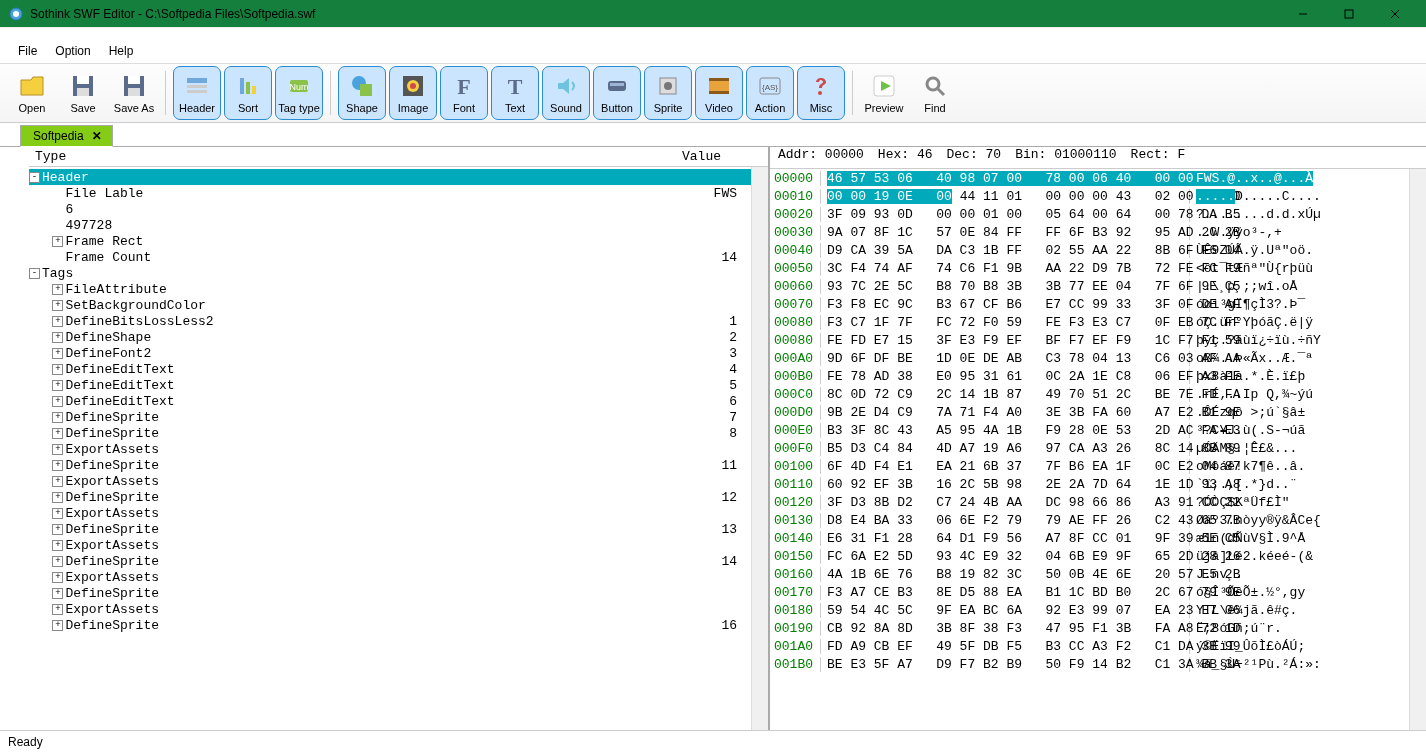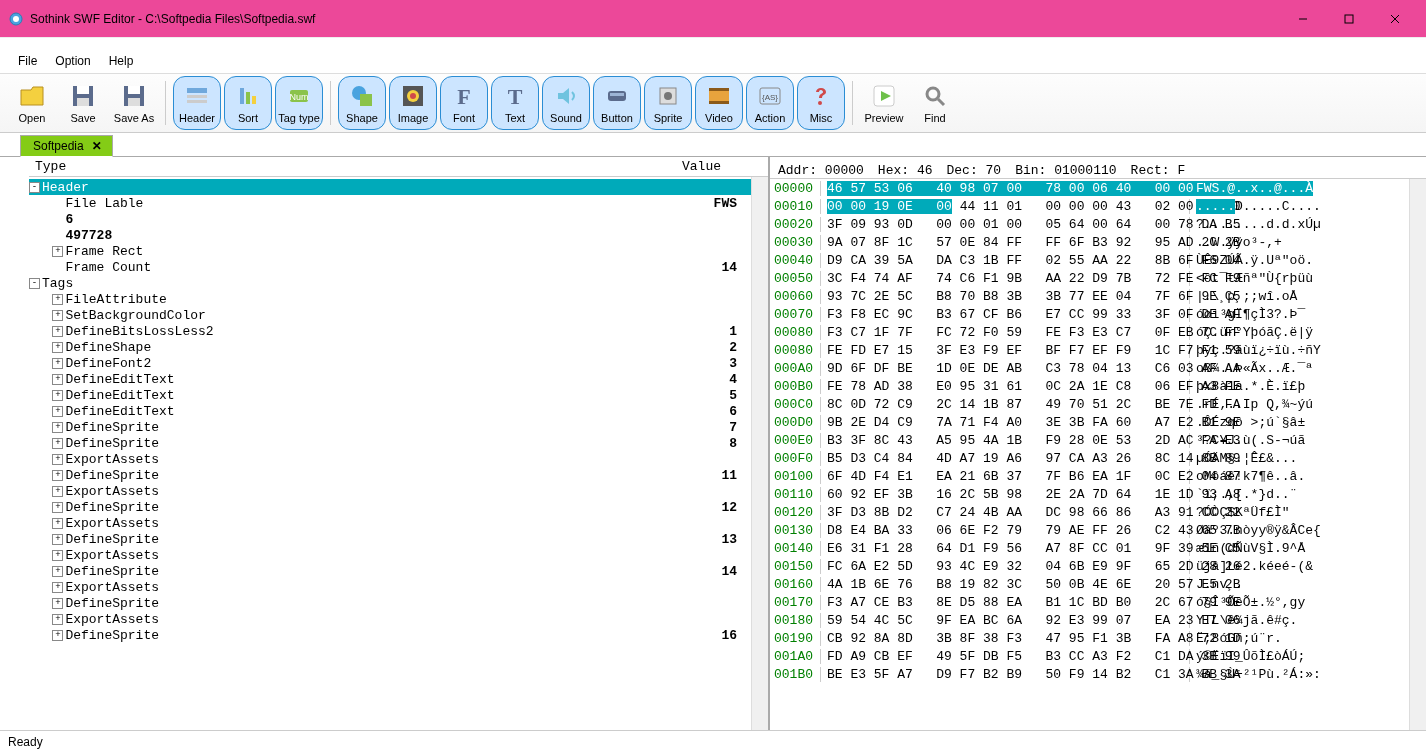--- a/index.html
+++ b/index.html
@@ -1,45 +1,45 @@
 <!DOCTYPE html>
 <html><head>
 <meta charset="utf-8">
 <style>
 * { box-sizing: border-box; margin: 0; padding: 0; }
 body { font-family: "Segoe UI", Tahoma, sans-serif; font-size: 12px; background: #fff; overflow: hidden; width: 1426px; height: 752px; display: flex; flex-direction: column; }
-.titlebar { height: 38px; display: flex; align-items: center; padding: 0 8px; background: #ec4899; border-bottom: 1px solid #eee; }
+.titlebar { height: 28px; display: flex; align-items: center; padding: 0 8px; background: #15803d; border-bottom: 1px solid #eee; }
 .titlebar-icon { width: 16px; height: 16px; margin-right: 6px; }
 .titlebar-text { flex: 1; font-size: 12px; }
 .winbtns { display: flex; gap: 0; }
 .winbtn { width: 46px; height: 30px; display: flex; align-items: center; justify-content: center; cursor: pointer; }
 .menubar { height: 24px; display: flex; align-items: center; padding: 0 10px; gap: 2px; margin-top: 11px; }
 .menu-item { padding: 2px 8px; cursor: pointer; }
 .toolbar { height: 60px; background: linear-gradient(#fdfdfd,#f5f5f5); border-top: 1px solid #ddd; border-bottom: 1px solid #ccc; display: flex; align-items: center; padding: 2px 8px; gap: 3px; }
-.tbtn { width: 48px; height: 54px; display: flex; flex-direction: column; align-items: center; justify-content: center; border: 1px solid transparent; border-radius: 12px; cursor: pointer; font-size: 11px; gap: 2px; }
+.tbtn { width: 48px; height: 54px; display: flex; flex-direction: column; align-items: center; justify-content: center; border: 1px solid transparent; border-radius: 7px; cursor: pointer; font-size: 11px; gap: 2px; }
 .tbtn.active { background: #cce5ff; border: 1px solid #2a8dd4; }
 .tbtn-icon { width: 28px; height: 28px; display: flex; align-items: center; justify-content: center; }
 .tsep { width: 1px; height: 44px; background: #ccc; margin: 0 4px; }
 .tabbar { height: 24px; display: flex; align-items: flex-end; padding-left: 20px; border-bottom: 1px solid #aaa; }
 .tab { padding: 3px 10px 3px 12px; background: #84cc16; border: 1px solid #aaa; border-bottom: 1px solid #fff; margin-bottom: -1px; display: flex; align-items: center; gap: 8px; font-size: 12px; }
 .tab-close { font-weight: bold; cursor: pointer; }
 .workspace { flex: 1; display: flex; overflow: hidden; border-top: none; padding-left: 29px; }
 .left-pane { width: 740px; border-right: 1px solid #aaa; display: flex; flex-direction: column; overflow: hidden; }
 .right-pane { flex: 1; display: flex; flex-direction: column; overflow: hidden; border-left: 1px solid #aaa; }
 .col-head { display: flex; padding: 2px 6px; border-bottom: 1px solid #ccc; font-family: "Courier New", monospace; font-size: 13px; }
 .col-type { flex: 1; }
 .col-value { width: 80px; text-align: left; padding-right: 16px; }
 .tree { flex: 1; overflow: auto; font-family: "Courier New", monospace; font-size: 13px; padding: 2px 0; }
 .tree-row { display: flex; align-items: center; height: 16px; white-space: pre; padding-right: 14px; }
 .tree-row.selected { background: #00aaba; color: #fff; }
 .tree-indent { display: inline-block; }
 .tree-expand { width: 11px; height: 11px; border: 1px solid #888; display: inline-flex; align-items: center; justify-content: center; font-size: 9px; line-height: 9px; margin-right: 2px; background: #fff; color: #000; cursor: pointer; }
 .tree-label { flex: 1; }
-.tree-value { text-align: right; font-weight: bold; }
-.hex-info { height: 22px; display: flex; align-items: flex-end; gap: 14px; padding: 0 8px; font-family: "Courier New", monospace; font-size: 13px; border-bottom: 1px solid #ccc; }
+.tree-value { text-align: right; }
+.hex-info { height: 22px; display: flex; align-items: flex-start; gap: 14px; padding: 0 8px; font-family: "Courier New", monospace; font-size: 13px; border-bottom: 1px solid #ccc; }
 .hex-body { flex: 1; overflow: auto; font-family: "Courier New", monospace; font-size: 13px; }
 .hex-row { display: flex; height: 18px; align-items: center; white-space: pre; }
 .hex-addr { width: 50px; color: #008000; padding-left: 4px; }
 .hex-bytes { width: 370px; padding-left: 6px; border-left: 1px solid #ccc; border-right: 1px solid #ccc; }
 .hex-ascii { flex: 1; padding-left: 6px; }
 .hl { background: #00aaba; color: #fff; }
 .statusbar { height: 22px; border-top: 1px solid #ccc; display: flex; align-items: center; padding: 0 8px; font-size: 12px; }
 .scrollbar-v { width: 17px; background: #f0f0f0; border-left: 1px solid #ddd; }
 .flex-body { display: flex; flex: 1; overflow: hidden; }
 </style>

